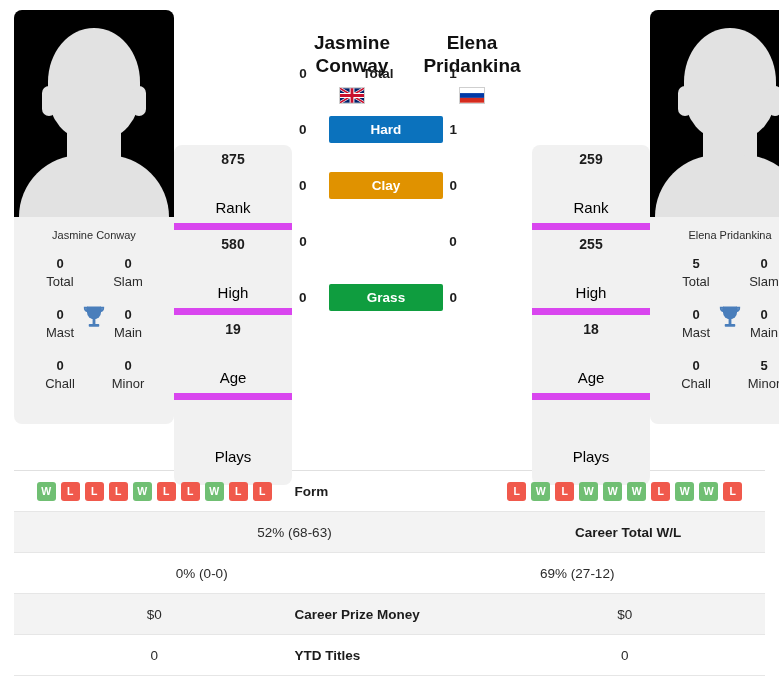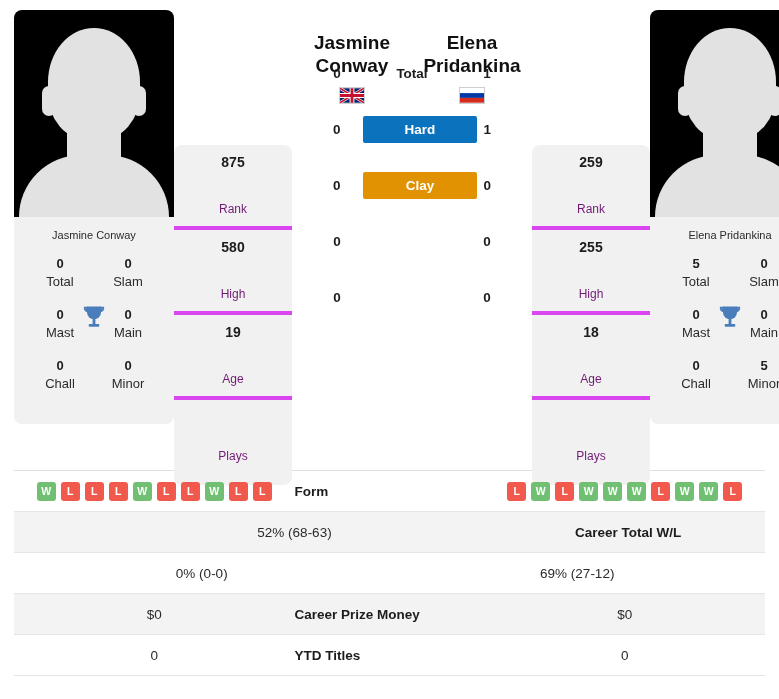--- a/index.html
+++ b/index.html
@@ -127,42 +127,42 @@
     background: #f1f1f1;
     border-radius: 8px;
     overflow: hidden;
   }
   .stat-box {
     height: 85px;
     display: flex;
     flex-direction: column;
     align-items: center;
     justify-content: center;
-    border-bottom: 4px solid #d946ef;
+    border-bottom: 7px solid #d946ef;
   }
   .stat-box:last-child { border-bottom: none; }
   .stat-val {
     font-size: 14px;
     font-weight: bold;
     color: #1c1c1c;
     line-height: 1.4;
   }
   .stat-lbl {
-    font-size: 12px;
-    color: #701a75;
+    font-size: 15px;
+    color: #000000;
     line-height: 1.4;
     margin-top: 28px;
   }
 
   
   .center-col {
     flex: 1 1 auto;
     display: flex;
     flex-direction: column;
-    align-items: center;
+    align-items: flex-start;
     padding-top: 22px;
   }
   .names-row {
     width: 100%;
     display: flex;
     justify-content: space-between;
     align-items: flex-start;
   }
   .name-block { width: 120px; text-align: center; }
   .name-line {
@@ -373,20 +373,21 @@
           <div class="h2h-num">0</div>
           <div class="surface-badge" style="background: rgb(224, 146, 0);">Clay</div>
           <div class="h2h-num">0</div>
         </div>
         <div class="h2h-row">
           <div class="h2h-num">0</div>
           <div class="h2h-num">0</div>
         </div>
         <div class="h2h-row">
           <div class="h2h-num">0</div>
+          <div class="surface-badge" style="background: rgb(15, 157, 63);">Grass</div>
           <div class="h2h-num">0</div>
         </div>
       </div>
     </div>
 
     <div class="stat-stack">
       <div class="stat-box">
         <div class="stat-val">259</div>
         <div class="stat-lbl">Rank</div>
       </div>

